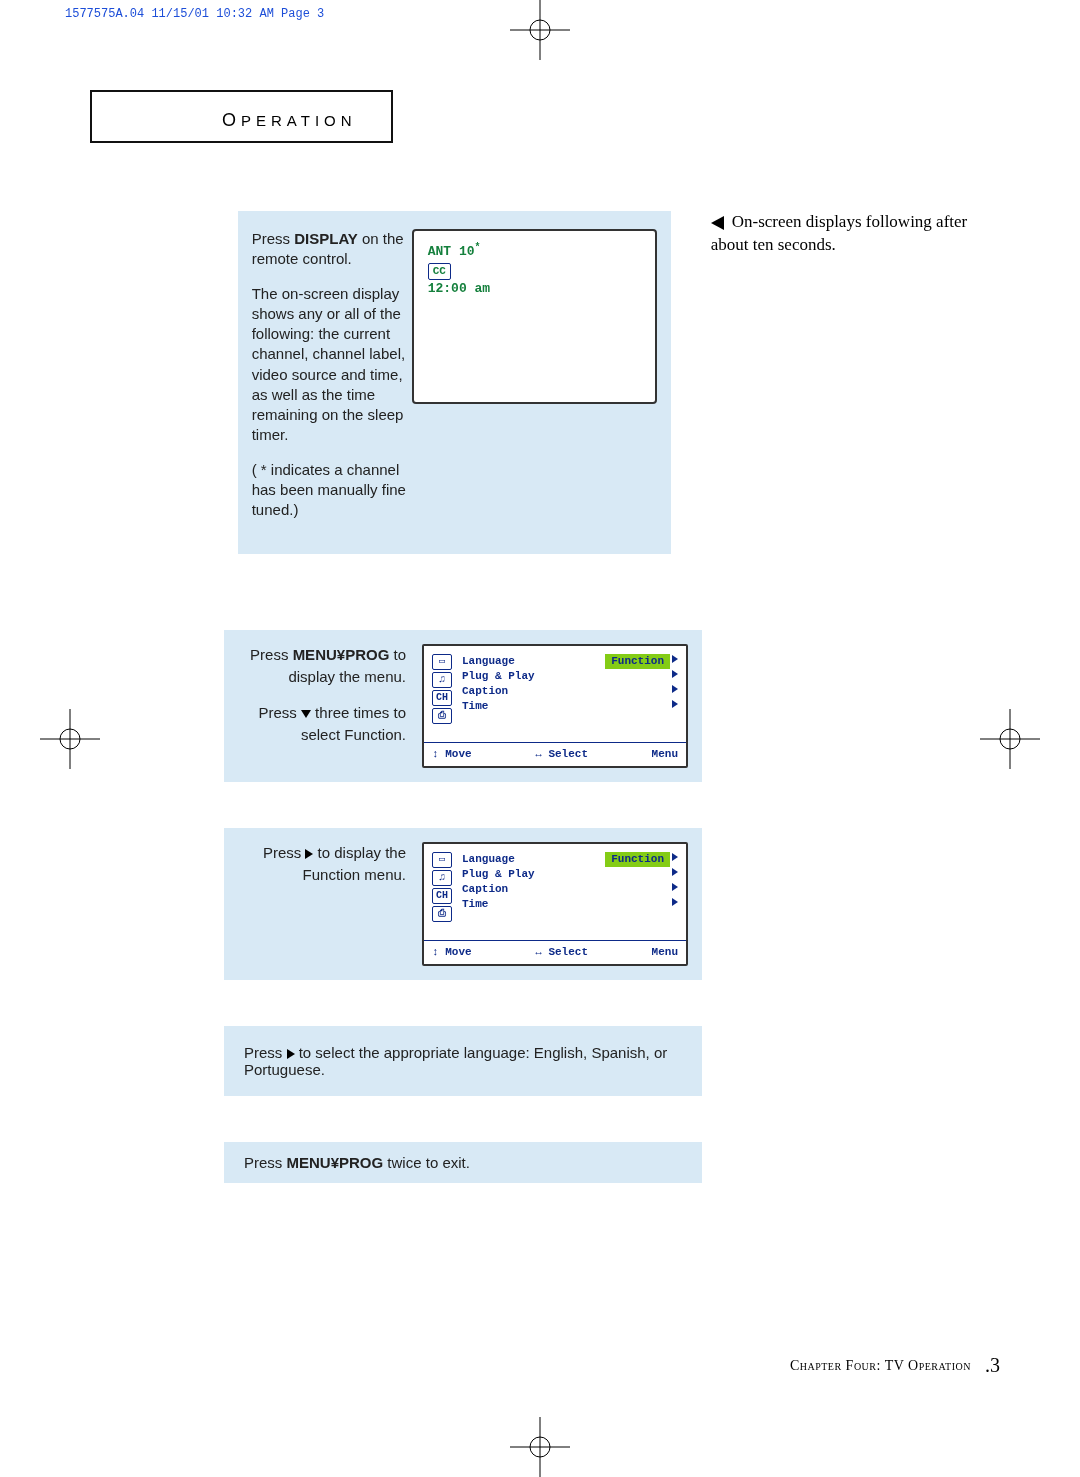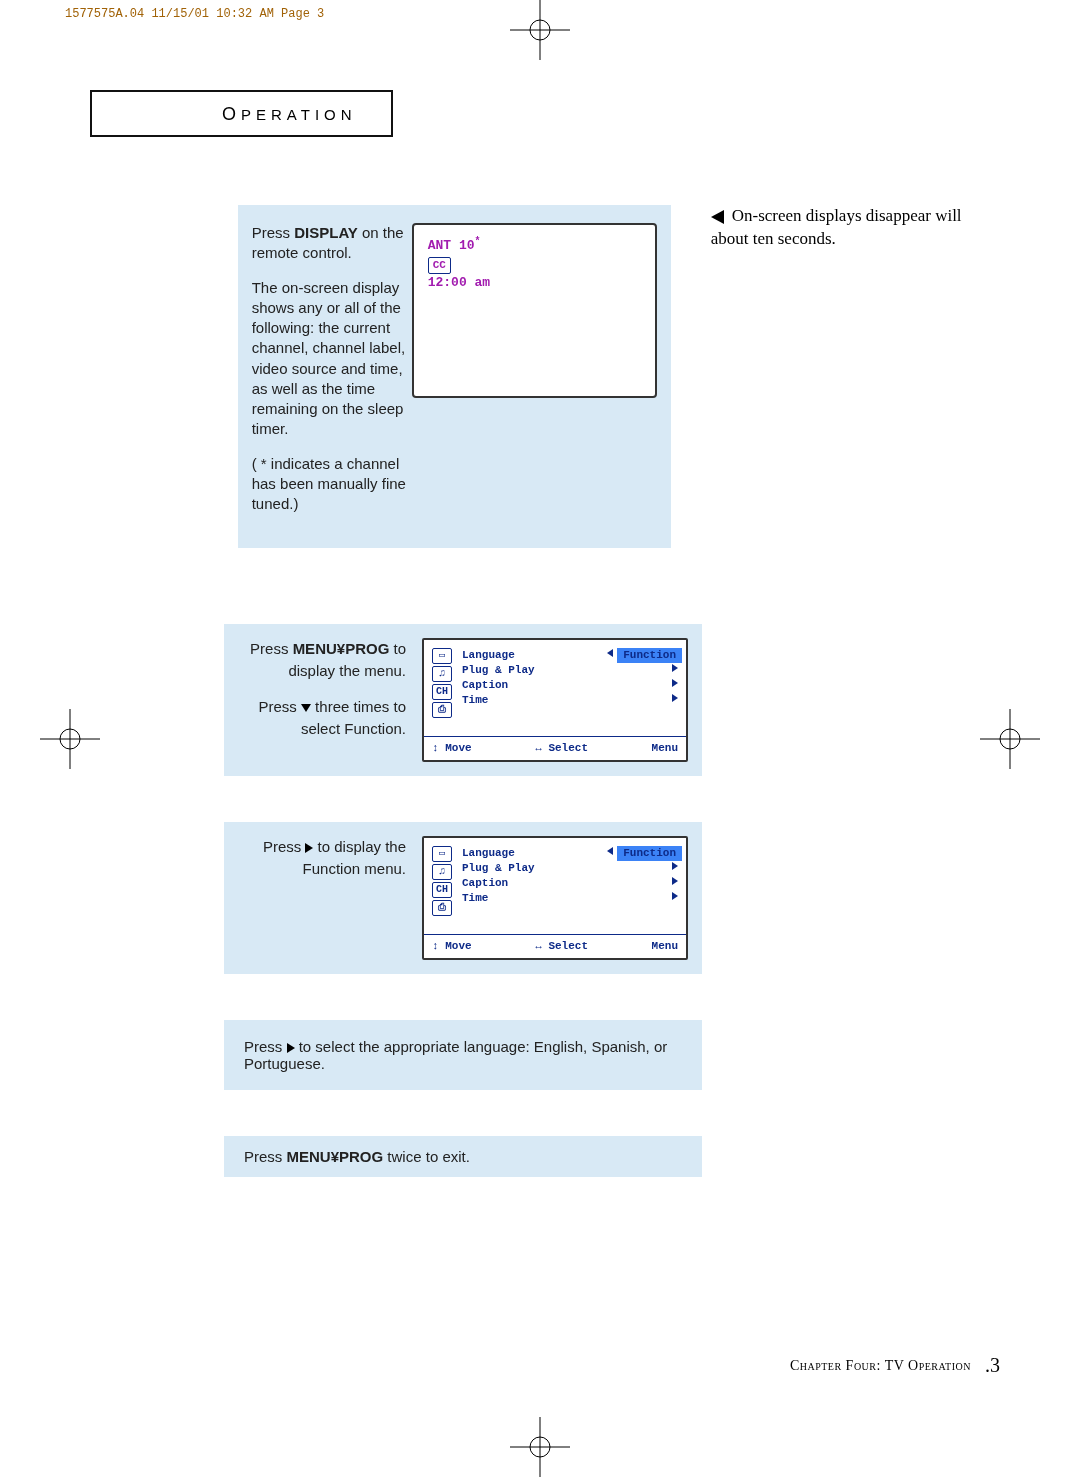--- a/index.html
+++ b/index.html
@@ -8,62 +8,62 @@
     height: 1477px;
     background: #fff;
     font-family: Arial, Helvetica, sans-serif;
     color: #000;
     position: relative;
   }
   .print-header {
     position: absolute;
     top: 8px; left: 65px;
     font: 12px/1 "Courier New", monospace;
-    color: #a16207;
+    color: #1d4ed8;
     text-align: center;
   }
   .reg-top {
     position: absolute;
     top: 0; left: 50%; transform: translateX(-50%);
     width: 60px; height: 60px; pointer-events: none;
   }
   .reg-left  { position: absolute; top: 50%; left: 40px;  transform: translateY(-50%); width: 60px; height: 60px; pointer-events:none;}
   .reg-right { position: absolute; top: 50%; right: 40px; transform: translateY(-50%); width: 60px; height: 60px; pointer-events:none;}
   .reg-bottom{ position: absolute; bottom: 0; left: 50%; transform: translateX(-50%); width:60px; height:60px; pointer-events:none;}
   .reg svg { width:100%; height:100%; }
 
   .page-body {
     position: absolute;
     top: 90px; left: 90px; right: 80px; bottom: 100px;
   }
   .section-title-block {
     border: 2px solid #111;
     display: inline-block;
-    padding: 12px 34px 10px 130px;
+    padding: 18px 34px 10px 130px;
     margin-bottom: 68px;
   }
   .section-title-block span.small { font-size: 18px; letter-spacing: 5px; }
   .section-title-block span.caps  { font-size: 15px; letter-spacing: 5px; }
 
   .two-col { display:flex; gap:40px; margin-bottom:76px; }
 
   .panel {
     background: #d8e9f5;
     padding: 18px 14px 20px 14px;
     width: 478px;
     display: flex;
     font-size: 15px;
     color:#222;
   }
   .panel .instr { width: 160px; line-height: 1.35; }
   .panel .instr p { margin-bottom: 14px; }
   .tv-frame {
     background:#fff; border:2px solid #333; border-radius:4px;
     width:245px; height:175px; padding:10px 14px;
-    font: bold 13px/1.4 "Courier New", monospace; color:#a21caf;
+    font: bold 13px/1.4 "Courier New", monospace; color:#15803d;
   }
   .cc-box { display:inline-block; border:1.5px solid #0d2a88; border-radius:2px; padding:0 4px; font-size:11px; }
 
   .right-col { width: 360px; font-family: "Times New Roman", serif; font-size:17px; line-height:1.35; }
   .right-col p { margin-bottom: 22px; }
   .tri-left { display:inline-block; width:0;height:0; border-right:13px solid #000; border-top:7px solid transparent; border-bottom:7px solid transparent; margin-right:8px; vertical-align:middle;}
   .cc-inline { display:inline-block; border:1px solid #000; border-radius:2px; padding:0 4px; font-size:10px; vertical-align:1px;}
 
   .step-box {
     background:#d8e9f5; width:478px; padding:14px 14px 14px 14px;
@@ -79,21 +79,21 @@
     font: bold 11px/1.35 "Courier New", monospace; color:#0d2a88;
     position:relative;
   }
   .osd .main { padding:8px 8px 18px 8px; display:flex; gap:8px; }
   .osd .iconcol { display:flex; flex-direction:column; gap:2px; width:22px;}
   .osd .iconcol span{
     display:inline-block; width:20px; height:16px; border:1.5px solid #0d2a88; border-radius:2px;
     font-size:10px; text-align:center; line-height:14px;
   }
   .osd .menucol { flex:1; }
-  .osd .hdr { position:absolute; top:8px; right:4px; background:#3b82f6; padding:0 6px; }
+  .osd .hdr { position:absolute; top:8px; right:16px; background:#84cc16; padding:0 6px; }
   .osd .val { float:right; }
   .osd .bar { border-top:1.5px solid #0d2a88; padding:4px 8px; display:flex; justify-content:space-between;align-items:center; }
 
   .tri-r-sm{display:inline-block;width:0;height:0;border-left:6px solid #0d2a88;border-top:4px solid transparent;border-bottom:4px solid transparent;vertical-align:1px;}
   .tri-l-sm{display:inline-block;width:0;height:0;border-right:6px solid #0d2a88;border-top:4px solid transparent;border-bottom:4px solid transparent;vertical-align:1px;}
   .tri-r-blk{display:inline-block;width:0;height:0;border-left:8px solid #000;border-top:5px solid transparent;border-bottom:5px solid transparent;vertical-align:middle;}
   .tri-d-blk{display:inline-block;width:0;height:0;border-top:8px solid #000;border-left:5px solid transparent;border-right:5px solid transparent;vertical-align:middle;}
 
   .footer {
     position:absolute; bottom:0; right:0; font-family:"Times New Roman", serif;
@@ -142,21 +142,21 @@
         <p>The on-screen display shows any or all of the following: the current channel, channel label, video source and time, as well as the time remaining on the sleep timer.</p>
         <p>(  *   indicates a channel has been manually fine tuned.)</p>
       </div>
       <div class="tv-frame">
         <div><span>ANT  10</span><span style="font-size:10px;vertical-align:super;">*</span></div>
         <div><span class="cc-box">CC</span></div>
         <div>12:00 am</div>
       </div>
     </div>
     <div class="right-col">
-      <p><span class="tri-left"></span><span>On-screen displays disappear will about ten seconds.</span></p>
+      <p><span class="tri-left"></span><span>On-screen displays following after about ten seconds.</span></p>
     </div>
   </div>
 
   
   <div class="step-box">
     <div class="instr">
       <p><span>Press </span><b>MENU¥PROG</b><span>  to display the menu.</span></p>
       <p><span>Press </span><span class="tri-d-blk"></span><span> three times to select  Function.</span></p>
     </div>
     <div class="osd">

